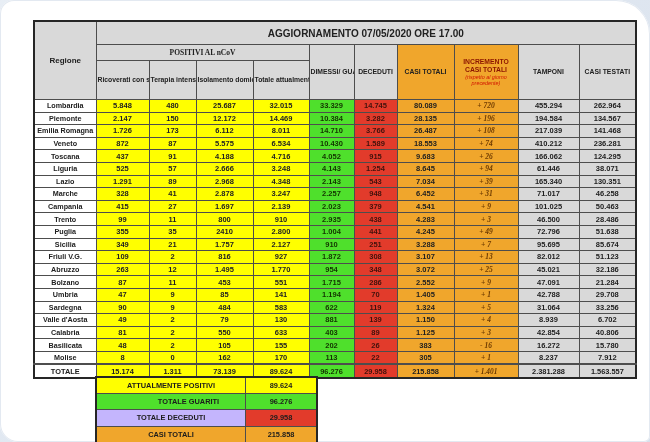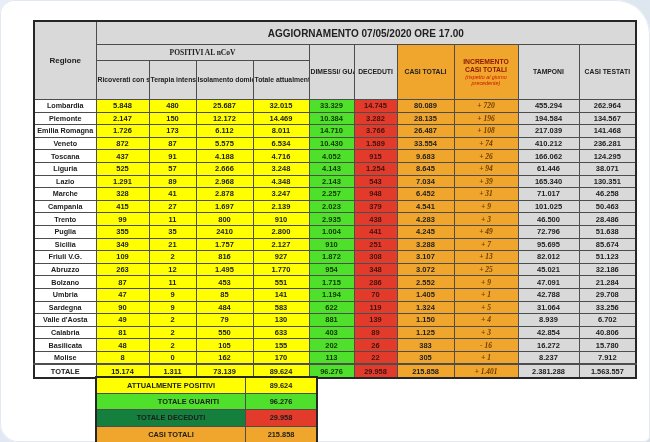--- a/index.html
+++ b/index.html
@@ -156,21 +156,21 @@
             <td class="c-gry">141.468</td>
           </tr>
           <tr>
             <td class="c-reg">Veneto</td>
             <td class="c-yel">872</td>
             <td class="c-yel">87</td>
             <td class="c-yel">5.575</td>
             <td class="c-yel">6.534</td>
             <td class="c-grn">10.430</td>
             <td class="c-red">1.589</td>
-            <td class="c-org">33.554</td>
+            <td class="c-org">18.553</td>
             <td class="c-inc">+ 74</td>
             <td class="c-gry">410.212</td>
             <td class="c-gry">236.281</td>
           </tr>
           <tr>
             <td class="c-reg">Toscana</td>
             <td class="c-yel">437</td>
             <td class="c-yel">91</td>
             <td class="c-yel">4.188</td>
             <td class="c-yel">4.716</td>
@@ -409,21 +409,21 @@
       <tbody id="legend-tbody">
           <tr>
             <td class="lg-label" style="background: rgb(255, 255, 0);">ATTUALMENTE POSITIVI</td>
             <td class="lg-value" style="background: rgb(255, 255, 0);">89.624</td>
           </tr>
           <tr>
             <td class="lg-label" style="background: rgb(79, 224, 44); padding-left: 36px;">TOTALE GUARITI</td>
             <td class="lg-value" style="background: rgb(79, 224, 44);">96.276</td>
           </tr>
           <tr>
-            <td class="lg-label" style="background: #15803d;">TOTALE DECEDUTI</td>
+            <td class="lg-label" style="background: #c4b5fd;">TOTALE DECEDUTI</td>
             <td class="lg-value" style="background: rgb(226, 59, 43);">29.958</td>
           </tr>
           <tr>
             <td class="lg-label" style="background: rgb(240, 166, 44);">CASI TOTALI</td>
             <td class="lg-value" style="background: rgb(240, 166, 44);">215.858</td>
           </tr>
         </tbody>
     </table>
 
   </div>

